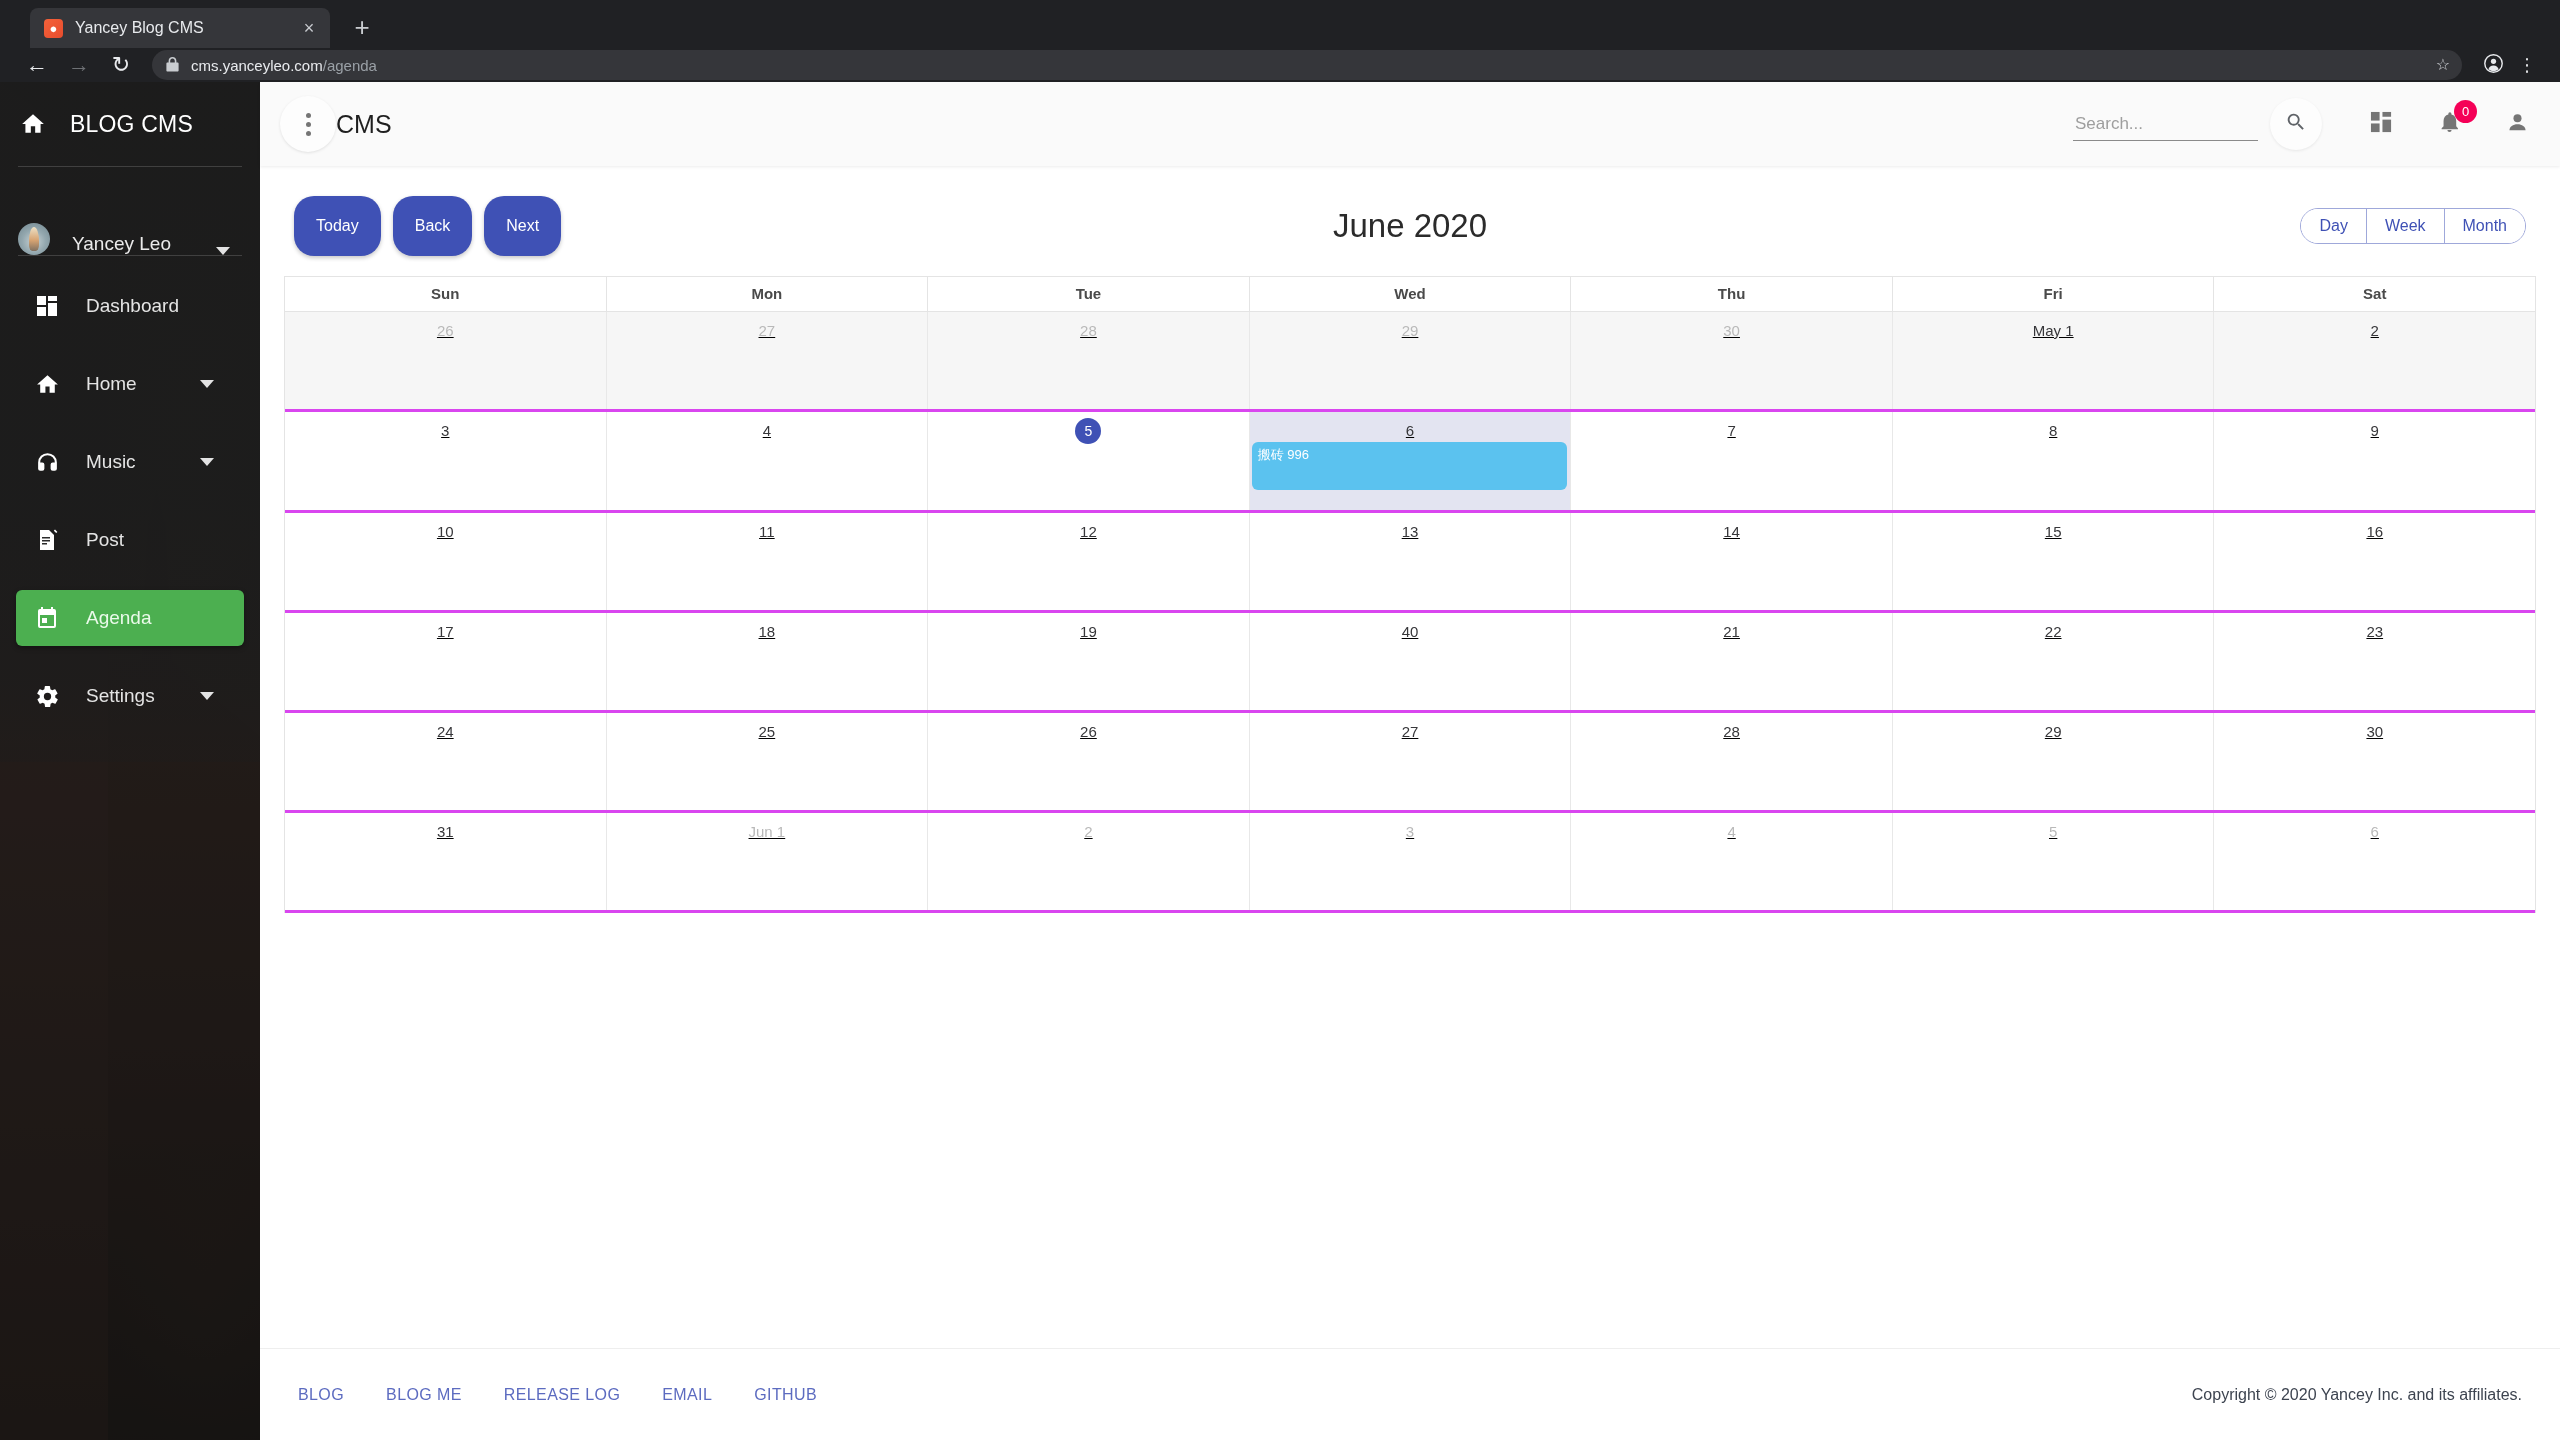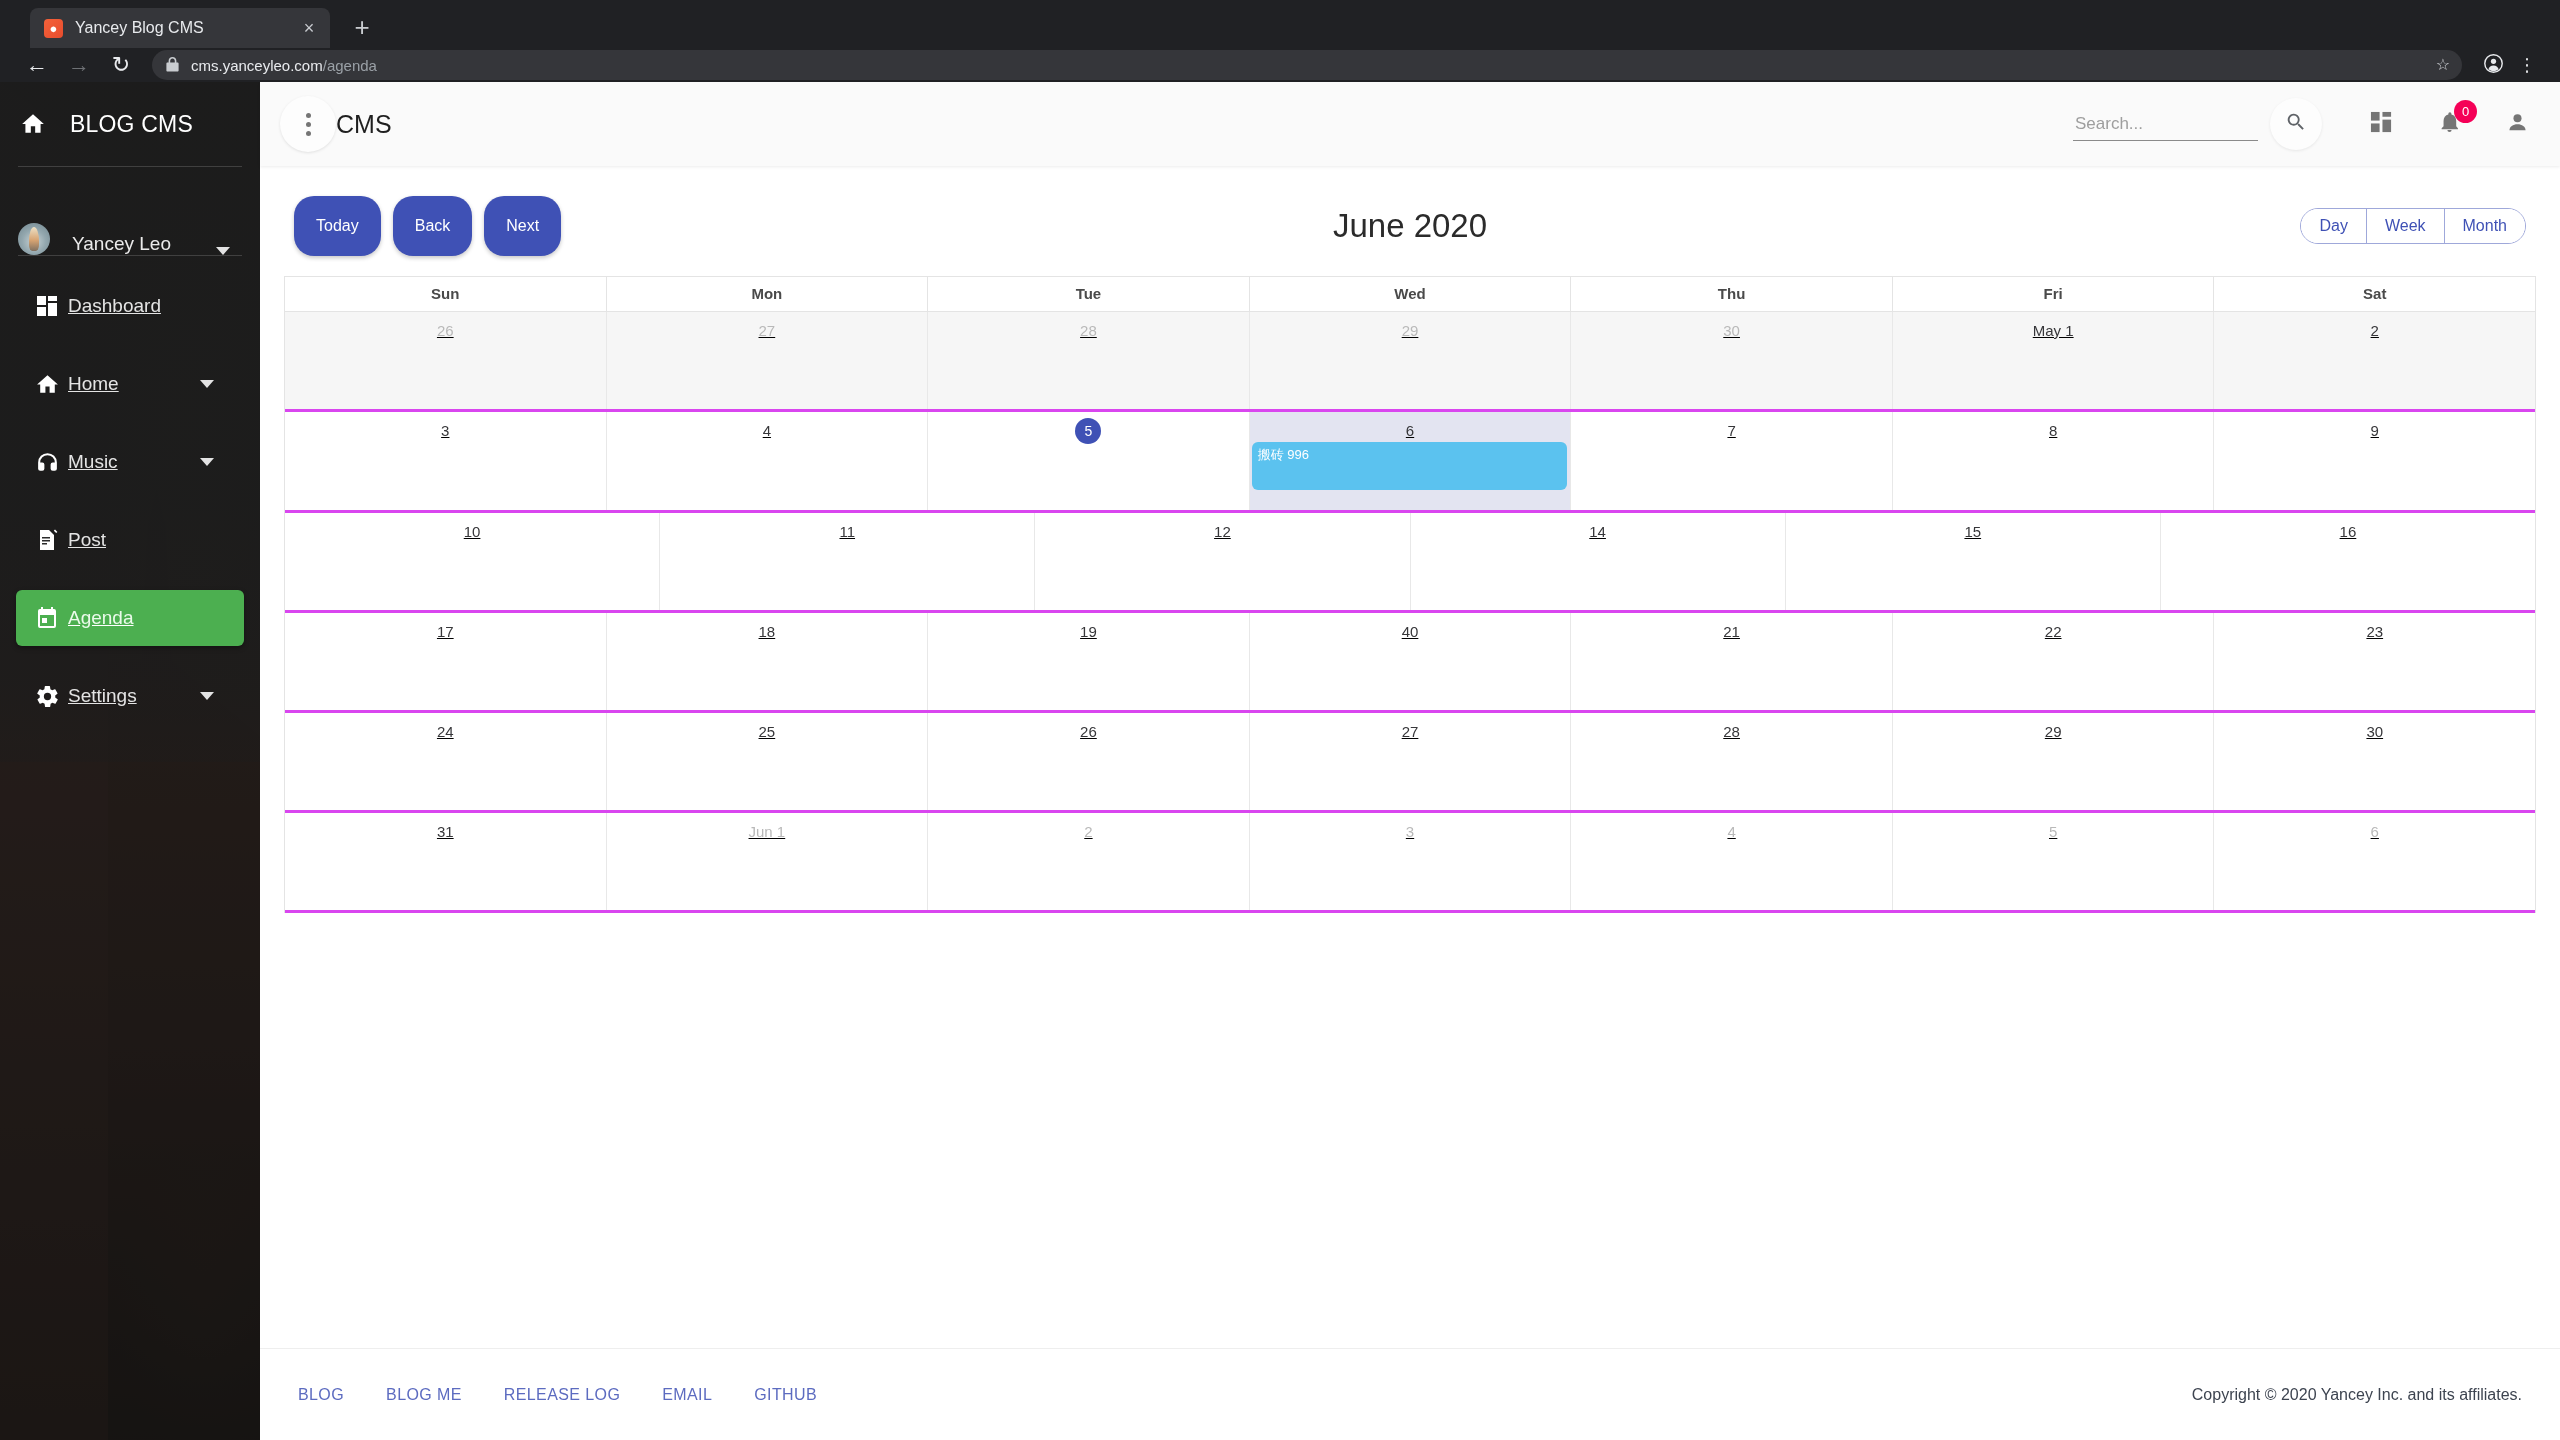--- a/index.html
+++ b/index.html
@@ -107,22 +107,22 @@
     border-radius: 60% 60% 40% 40%/ 70% 70% 30% 30%;
     opacity:.92;
   }
   #user-name { color:#eaeaea; font-size:19px; flex:1; }
   .caret { width: 0; height:0; border-left: 7px solid transparent; border-right:7px solid transparent;
            border-top: 8px solid #e3e3e3; margin-right: 30px; flex:none; }
 
   #nav { padding-top: 22px; }
   .nav-item {
     height: 56px; margin: 0 16px 22px 16px; border-radius: 6px;
-    display:flex; align-items:center; gap: 6px; padding-left: 16px;
-    color: #e4e4e4; font-size: 19px; text-decoration: underline;
+    display:flex; align-items:center; gap: 24px; padding-left: 16px;
+    color: #e4e4e4; font-size: 19px;
   }
   .nav-item .ic { width: 30px; display:flex; justify-content:center; align-items:center; flex:none; }
   .nav-item .lbl { flex: 1; }
   .nav-item.active { background: #4caf50; color:#fff; box-shadow: 0 2px 5px rgba(0,0,0,.35); }
   .nav-item.active .lbl { color:#eafaea; }
   .nav-item svg { display:block; }
 
   
   #main { flex: 1; height: 1358px; display:flex; flex-direction:column; background:#fff; position:relative; }
 
@@ -486,20 +486,23 @@
               <div class="cal-cell">
                 <div class="daynum">10</div>
               </div>
               <div class="cal-cell">
                 <div class="daynum">11</div>
               </div>
               <div class="cal-cell">
                 <div class="daynum">12</div>
               </div>
               <div class="cal-cell">
+                <div class="daynum">13</div>
+              </div>
+              <div class="cal-cell">
                 <div class="daynum">14</div>
               </div>
               <div class="cal-cell">
                 <div class="daynum">15</div>
               </div>
               <div class="cal-cell">
                 <div class="daynum">16</div>
               </div>
             </div>
             <div class="cal-row rn">

